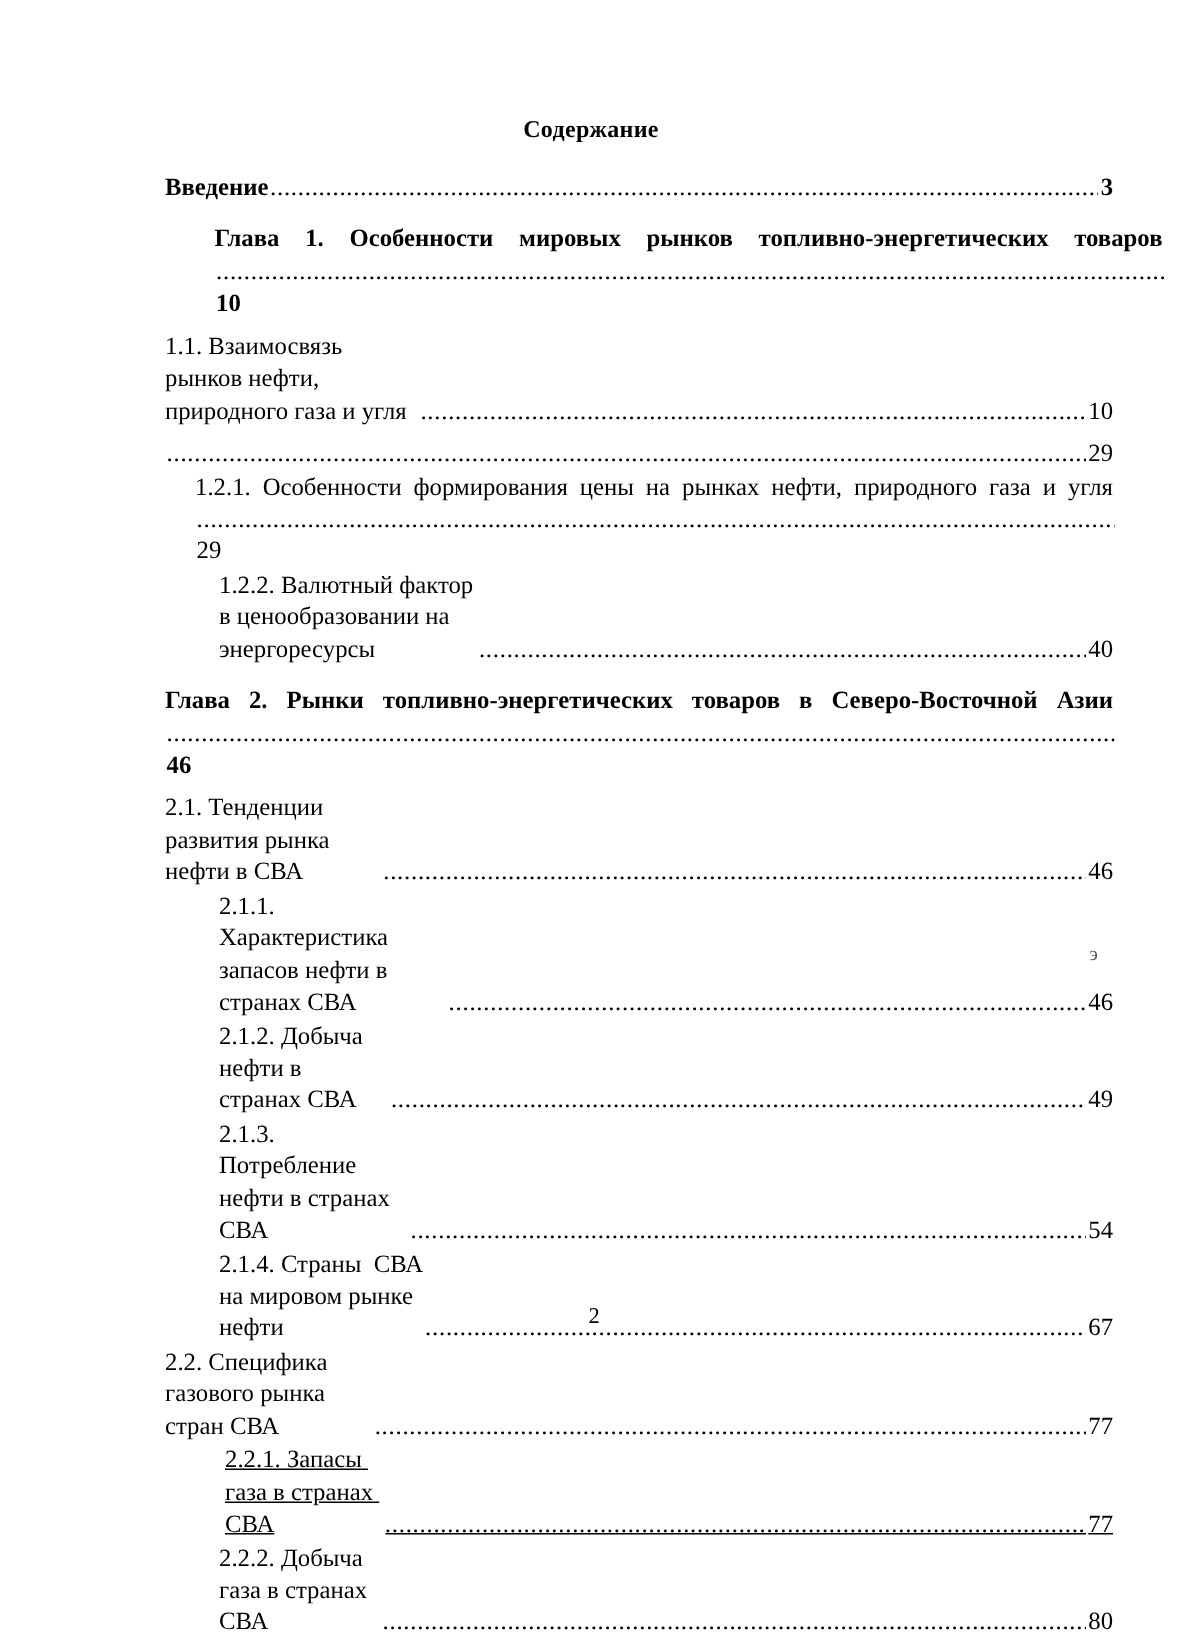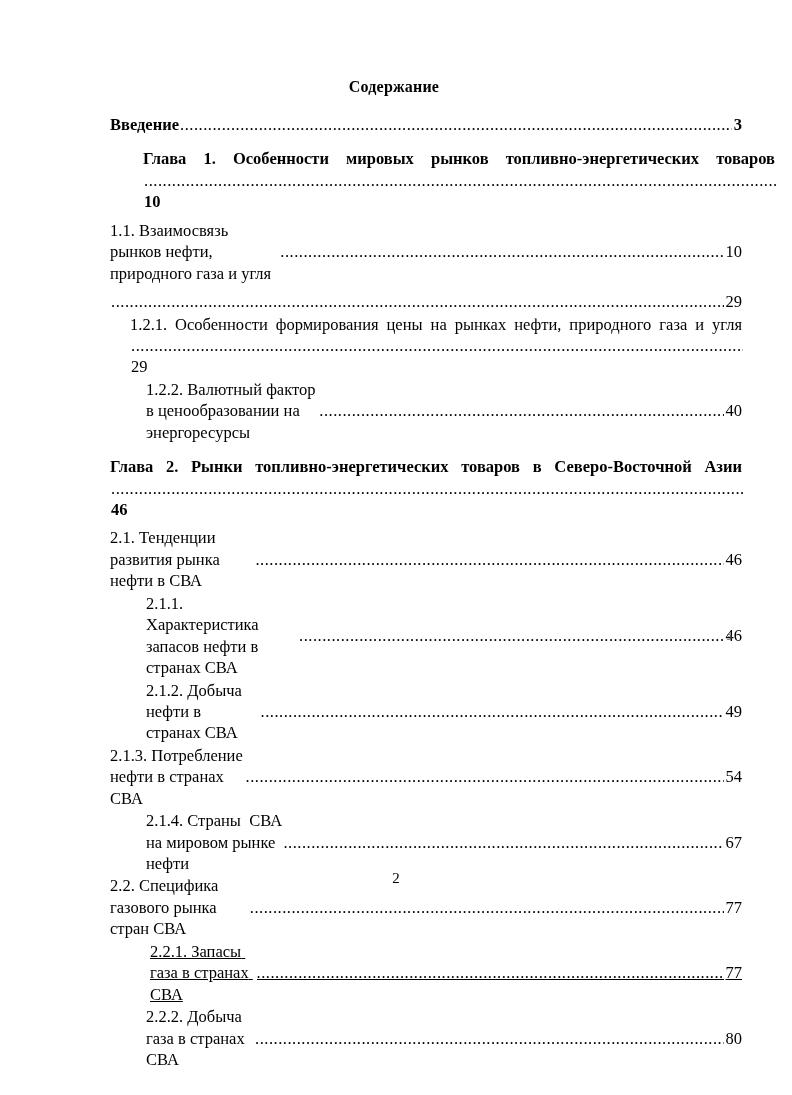--- a/index.html
+++ b/index.html
@@ -36,21 +36,21 @@
   }
   .row {
     display: block;
     font-size: 16.5px;
     line-height: 1.30;
     margin: 0 0 1px 0;
     position: relative;
   }
   .entry {
     display: flex;
-    align-items: center;
+    align-items: flex-end;
     width: 100%;
   }
   .entry .label {
     white-space: pre-wrap;
   }
   .entry .dots {
     flex: 1 1 auto;
     min-width: 6px;
     overflow: hidden;
     white-space: nowrap;
@@ -142,21 +142,21 @@
           <span class="pg">46</span>
         </div>
       </div>
       <div class="row " style="margin-left: 36px;">
         <div class="entry">
           <span class="label">2.1.2. Добыча нефти в странах СВА</span>
           <span class="dots"></span>
           <span class="pg">49</span>
         </div>
       </div>
-      <div class="row " style="">
+      <div class="row " style="margin-left: 36px;">
         <div class="entry">
           <span class="label">2.1.3. Потребление нефти в странах СВА</span>
           <span class="dots"></span>
           <span class="pg">54</span>
         </div>
       </div>
       <div class="row " style="margin-left: 36px;">
         <div class="entry">
           <span class="label">2.1.4. Страны  СВА на мировом рынке нефти</span>
           <span class="dots"></span>

